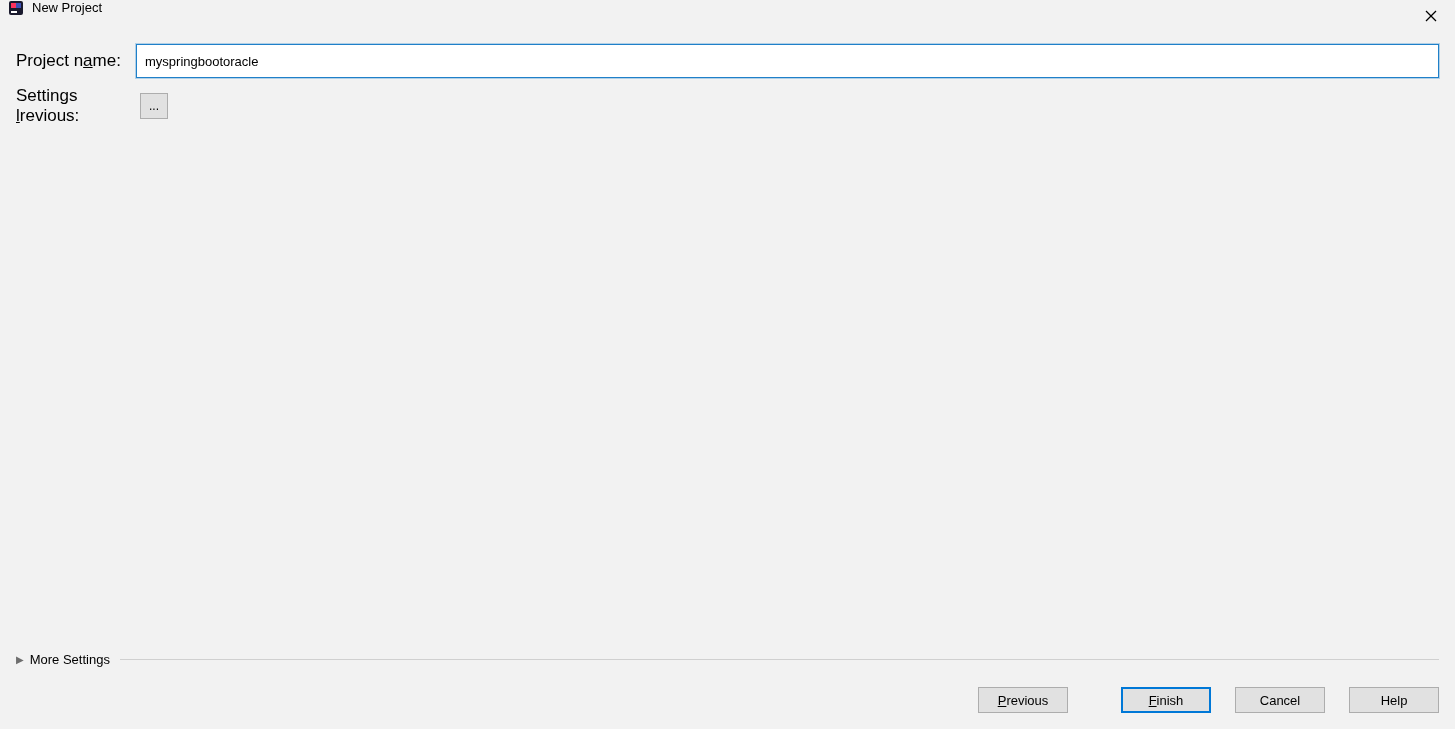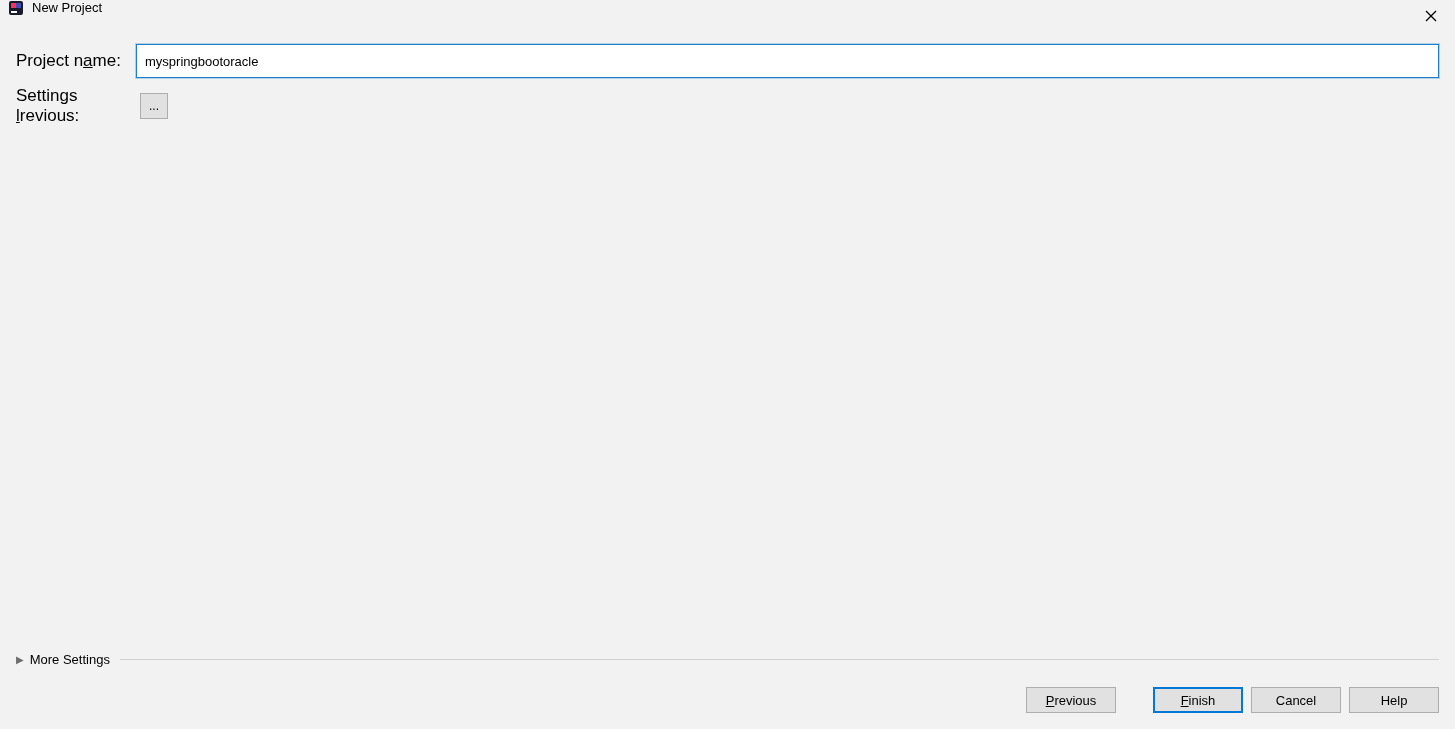--- a/index.html
+++ b/index.html
@@ -111,21 +111,21 @@
     }
     .more-settings-line {
       flex: 1;
       height: 1px;
       background: #d0d0d0;
       margin-left: 10px;
     }
     .button-row {
       display: flex;
       justify-content: flex-end;
-      gap: 8px;
+      gap: 24px;
     }
     .dlg-btn {
       min-width: 90px;
       height: 26px;
       border: 1px solid #adadad;
       background: #e1e1e1;
       font-family: inherit;
       font-size: 13px;
       cursor: pointer;
       padding: 0 12px;

